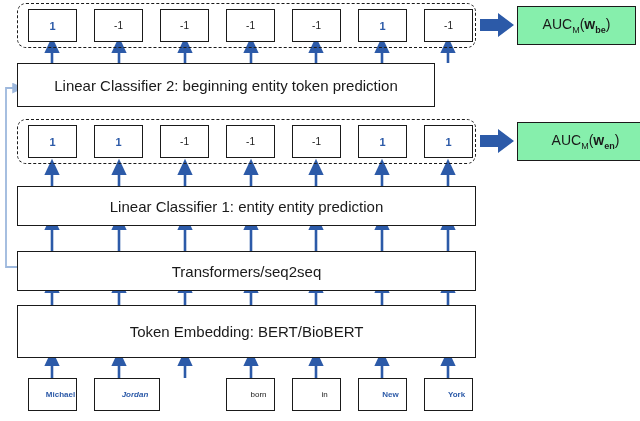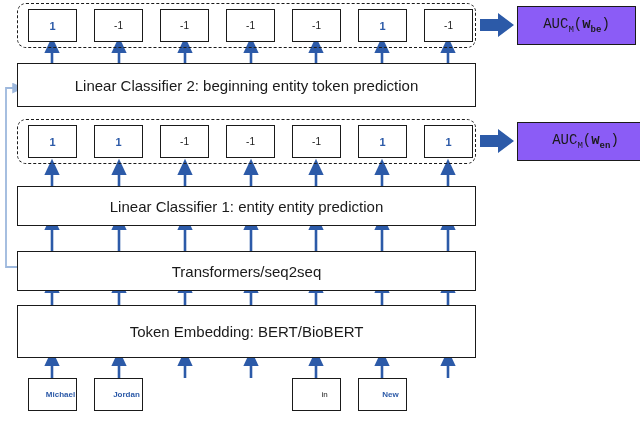--- a/index.html
+++ b/index.html
@@ -67,27 +67,27 @@
   
   .dashgroup {
     border: 1.5px dashed #1a1a1a;
     border-radius: 9px;
     background: transparent;
   }
 
   
   .aucbox {
     border: 1.5px solid #1a1a1a;
-    background: #8b5cf6;
+    background: #86efac;
     display: flex;
     align-items: center;
     justify-content: center;
     font-size: 14px;
     color: #1a1a1a;
-    font-family: Liberation Mono, monospace;
+    font-family: Liberation Sans, sans-serif;
   }
   .aucbox .sub {
     font-size: 9px;
     vertical-align: sub;
   }
   .aucbox .bold {
     font-weight: bold;
   }
 
   svg.overlay {
@@ -177,21 +177,21 @@
   <div class="abs cell valneg" style="left:292px; top:9px; width:49px; height:33px;">-1</div>
   <div class="abs cell val" style="left:358px; top:9px; width:49px; height:33px;">1</div>
   <div class="abs cell valneg" style="left:424px; top:9px; width:49px; height:33px;">-1</div>
 
   <div class="abs aucbox" style="left:517px; top:6px; width:119px; height:39px;">
     <span>
       <span>AUC</span><span class="sub">M</span><span>(</span><span class="bold">w</span><span class="sub bold">be</span><span>)</span>
     </span>
   </div>
 
-  <div class="abs bar" style="left:17px; top:63px; width:459px; height:44px;">
+  <div class="abs bar" style="left:17px; top:63px; width:418px; height:44px;">
     <span>Linear Classifier 2: beginning entity token prediction</span>
   </div>
 
   <div class="abs dashgroup" style="left:17px; top:119px; width:459px; height:45px;"></div>
 
   <div class="abs cell val" style="left:28px;  top:125px; width:49px; height:33px;">1</div>
   <div class="abs cell val" style="left:94px;  top:125px; width:49px; height:33px;">1</div>
   <div class="abs cell valneg" style="left:160px; top:125px; width:49px; height:33px;">-1</div>
   <div class="abs cell valneg" style="left:226px; top:125px; width:49px; height:33px;">-1</div>
   <div class="abs cell valneg" style="left:292px; top:125px; width:49px; height:33px;">-1</div>
@@ -210,17 +210,19 @@
 
   <div class="abs bar" style="left:17px; top:251px; width:459px; height:40px;">
     <span>Transformers/seq2seq</span>
   </div>
 
   <div class="abs bar" style="left:17px; top:305px; width:459px; height:53px;">
     <span>Token Embedding: BERT/BioBERT</span>
   </div>
 
   <div class="abs cell word" style="left:28px;  top:378px; width:49px; height:33px;">Michael</div>
-  <div class="abs cell word" style="left:94px;  top:378px; width:49px; height:33px;">Jordan</div>
+  <div class="abs cell word" style="left:94px;  top:378px; width:66px; height:33px;font-style:italic;">Jordan</div>
+  <div class="abs cell word black" style="left:226px; top:378px; width:49px; height:33px;">born</div>
   <div class="abs cell word black" style="left:292px; top:378px; width:49px; height:33px;">in</div>
   <div class="abs cell word" style="left:358px; top:378px; width:49px; height:33px;">New</div>
+  <div class="abs cell word" style="left:424px; top:378px; width:49px; height:33px;">York</div>
 
 </div>
 
 </body></html>

